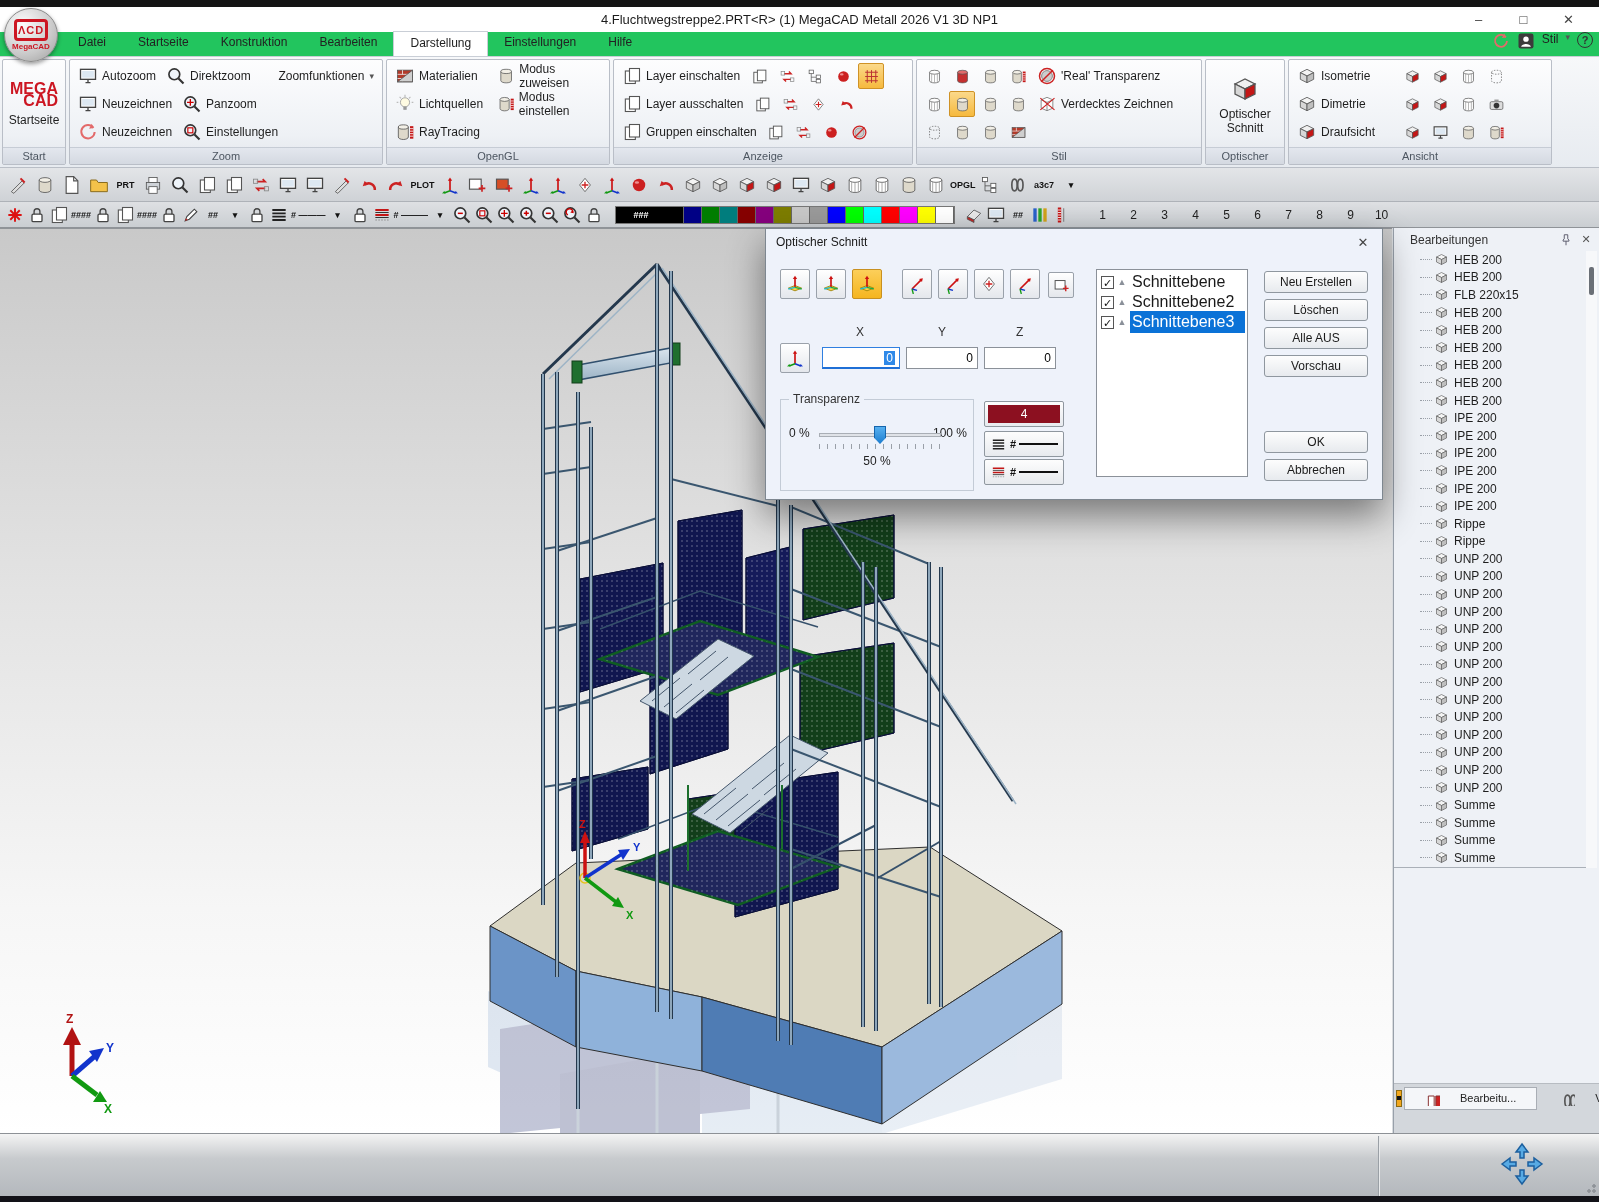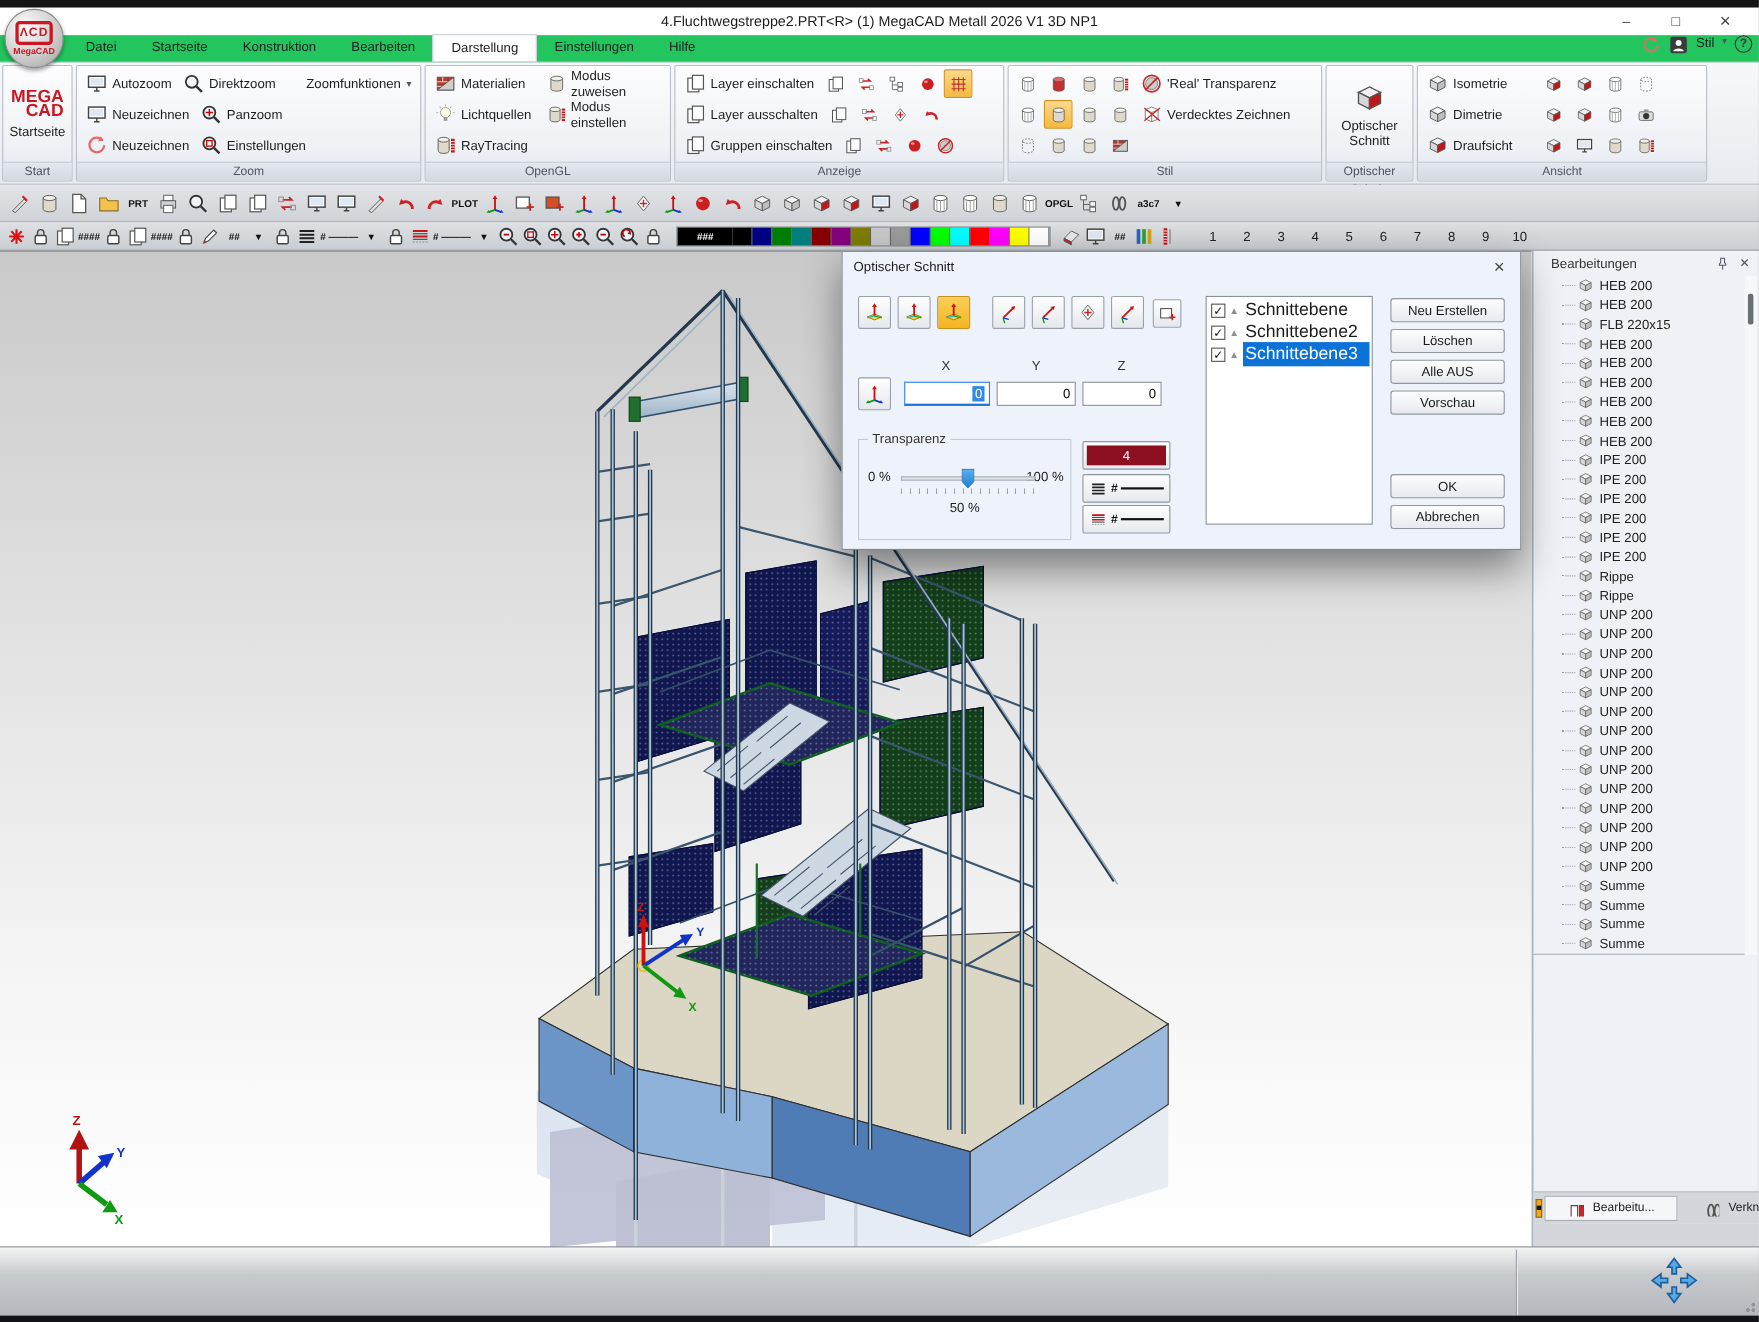--- a/index.html
+++ b/index.html
@@ -100,21 +100,21 @@
   .tdots { width:12px; border-top:1px dotted #9aa0a8; margin-right:2px; }
   .tcube { width:15px; height:15px; margin-right:5px; flex:none; }
   .tlabel { font-size:12px; color:#1e1e1e; white-space:nowrap; }
   .p-scroll { position:absolute; right:2px; top:23px; width:11px; height:617px; background:#f7f8fa; }
   .p-thumb { position:absolute; left:3px; top:16px; width:5px; height:28px; background:#6a6f76; border-radius:2px; }
   .p-tabs { position:absolute; left:0; top:855px; width:206px; height:29px; background:#d3d7dc;
             display:flex; align-items:center; gap:2px; padding:0 2px; border-top:1px solid #b7bcc2; }
   .dockmark { width:17px; height:17px; background:#f2a71d; border:1px solid #8b6a12;
               display:flex; align-items:center; justify-content:center; }
   .dockmark::after { content:""; width:4px; height:4px; background:#111; }
-  .ptab { height:23px; display:flex; align-items:center; gap:8px; font-size:11px; color:#222;
+  .ptab { height:23px; display:flex; align-items:center; gap:20px; font-size:11px; color:#222;
           padding:0 20px; border:1px solid transparent; }
   .ptab.active { background:#f4f6f9; border-color:#a9aeb5; }
   .ptab .ti18 { width:15px; height:15px; }
   .p-bottomfill { position:absolute; left:0; top:884px; width:206px; height:21px; background:#d3d7dc; }
 
   
   .dialog { position:absolute; left:765px; top:0px; width:618px; height:272px;
             background:#eef2fa; border:1px solid #7e8790;
             box-shadow:0 16px 34px rgba(0,0,0,.45); z-index:40; }
   .d-title { height:26px; display:flex; align-items:center; padding:0 10px; font-size:12px; color:#1a1a1a; }

